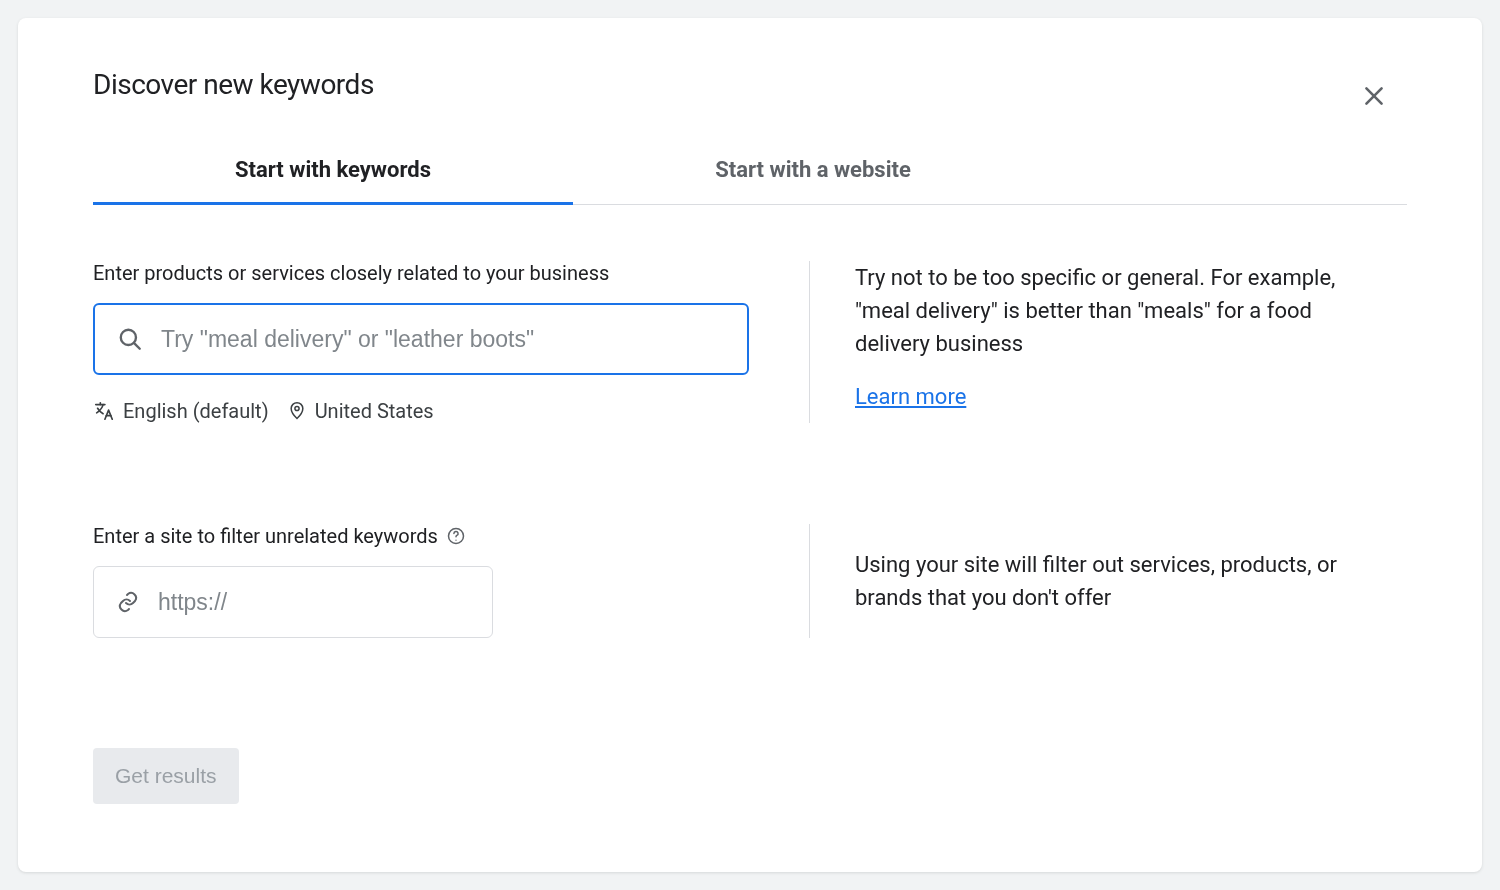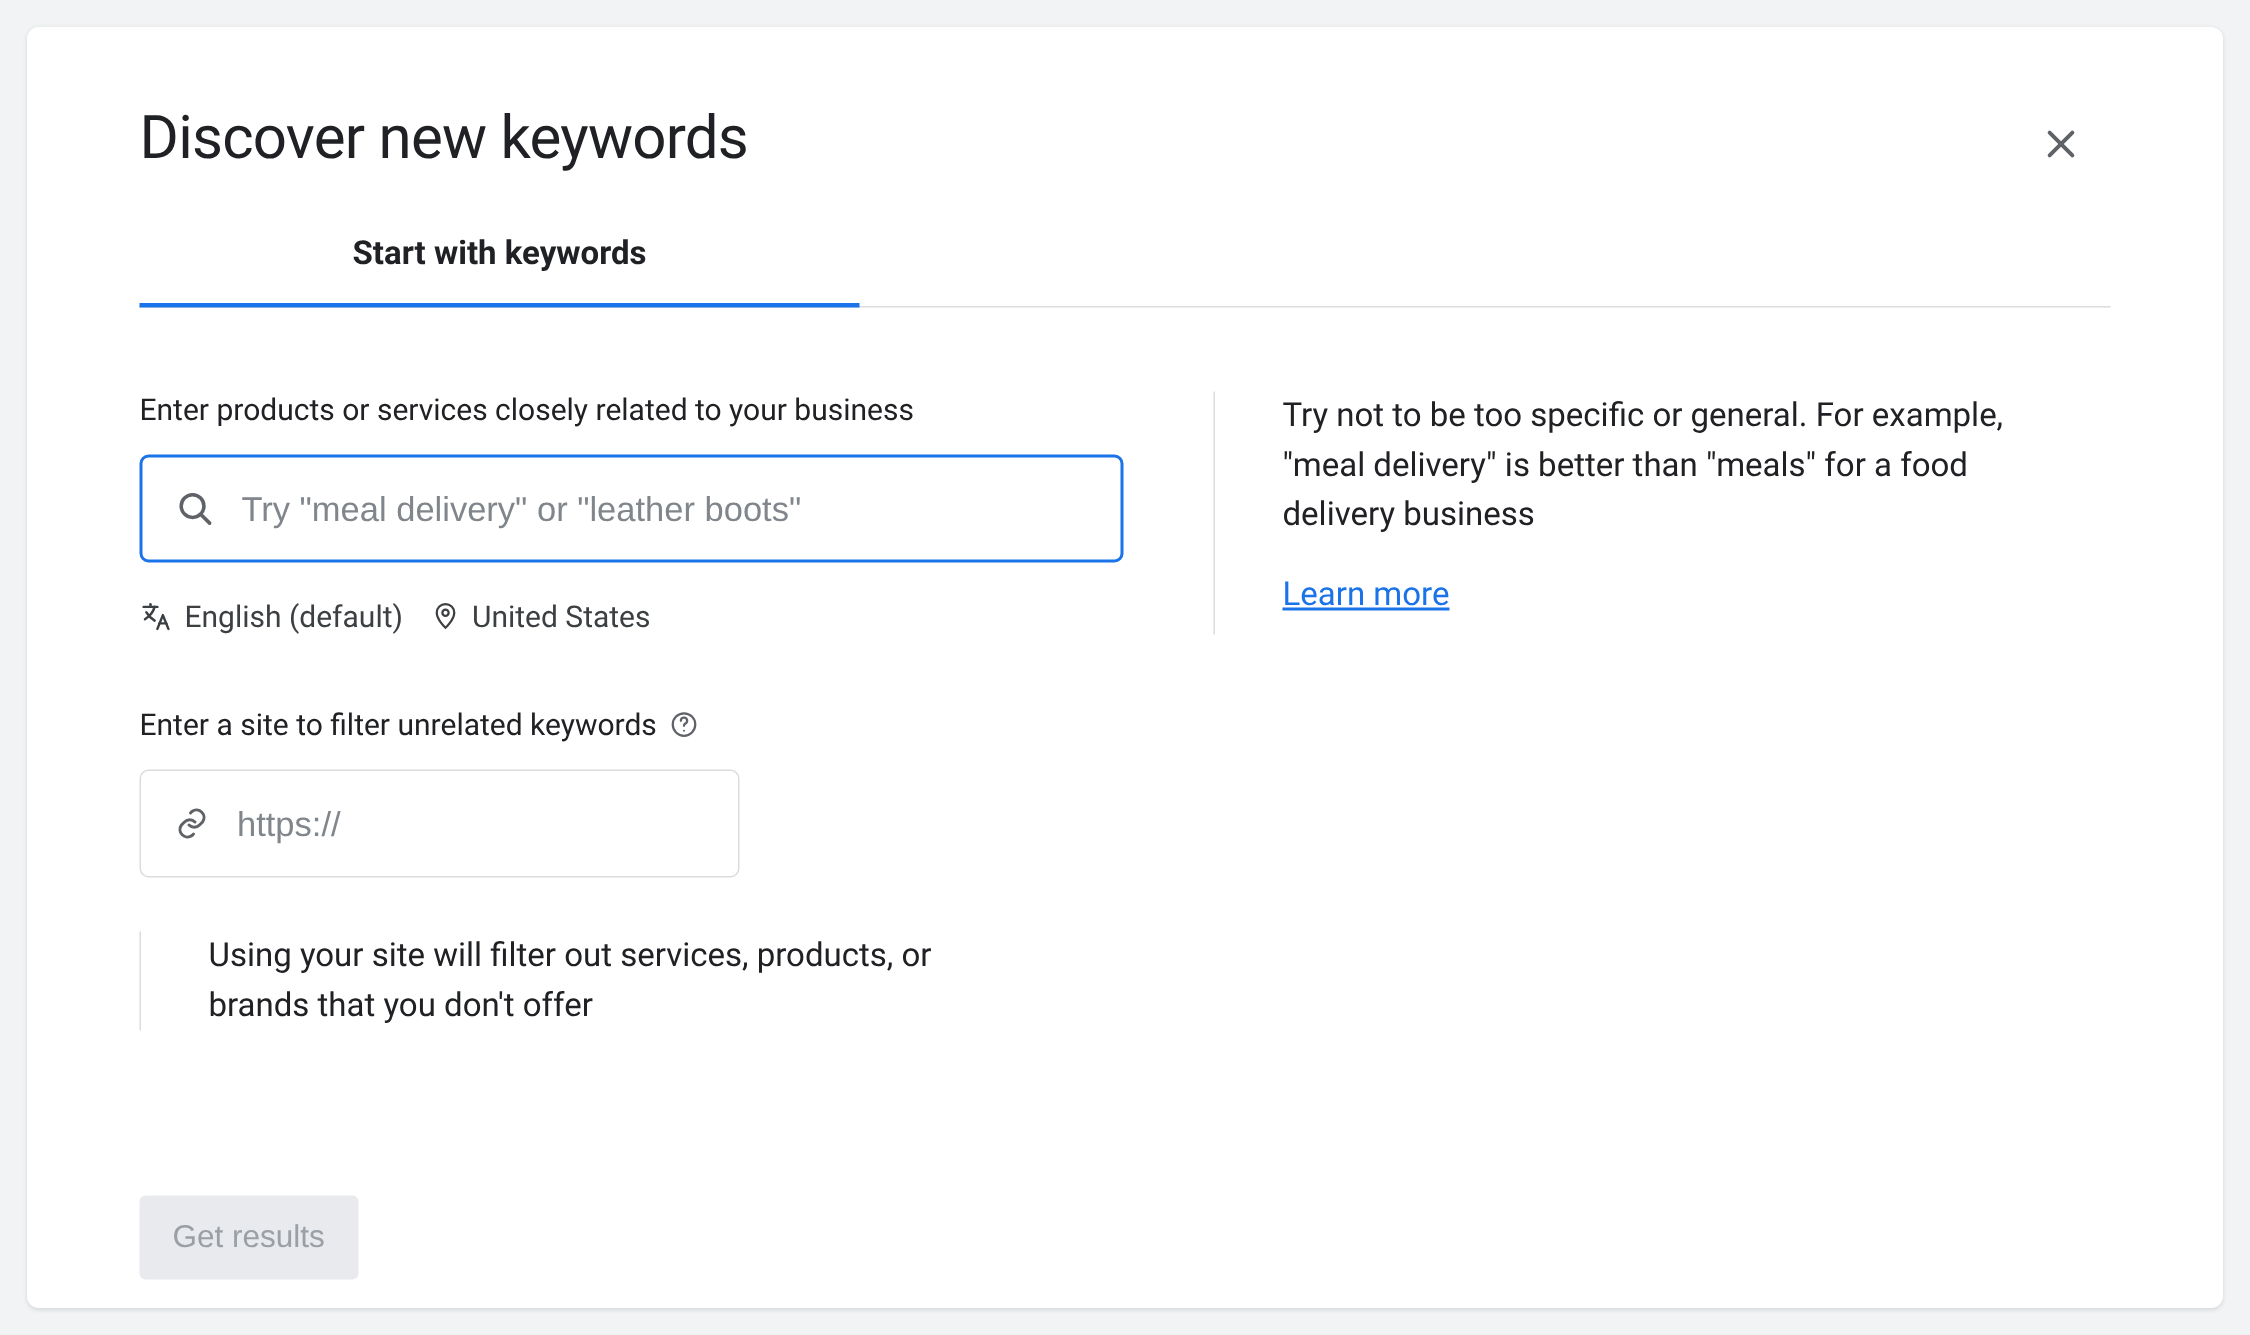--- a/index.html
+++ b/index.html
@@ -25,25 +25,25 @@
     right: 90px;
     width: 36px;
     height: 36px;
     display: flex;
     align-items: center;
     justify-content: center;
     cursor: pointer;
     color: #5f6368;
   }
   .title {
-    font-size: 40px;
+    font-size: 28px;
     font-weight: 400;
     color: #202124;
     letter-spacing: -0.5px;
-    margin-bottom: 28px;
+    margin-bottom: 42px;
   }
   .tabs {
     display: flex;
     border-bottom: 1px solid #dadce0;
   }
   .tab {
     flex: 0 0 480px;
     text-align: center;
     padding: 14px 0 22px 0;
     font-size: 22px;
@@ -122,21 +122,21 @@
     color: #202124;
   }
   .learn-link {
     display: inline-block;
     margin-top: 24px;
     font-size: 22px;
     color: #1a73e8;
     text-decoration: underline;
     cursor: pointer;
   }
-  .section.second { margin-top: 48px; flex-direction: column; }
+  .section.second { margin-top: 101px; }
   .right-col.second { border-left: 1px solid #dadce0; display:flex; align-items:center;}
   .get-results {
     margin-top: 110px;
     background: #e8eaed;
     color: #9aa0a6;
     border: none;
     font-size: 21px;
     padding: 16px 22px;
     border-radius: 4px;
     cursor: default;
@@ -152,20 +152,21 @@
     <svg class="icon" width="26" height="26" viewBox="0 0 24 24" fill="none" stroke="#5f6368" stroke-width="2.4" stroke-linecap="round">
         <line x1="5" y1="5" x2="19" y2="19"></line>
         <line x1="19" y1="5" x2="5" y2="19"></line>
       </svg>
   </div>
 
   <h1 class="title">Discover new keywords</h1>
 
   <div class="tabs">
     <div class="tab active">Start with keywords</div>
+    <div class="tab">Start with a website</div>
   </div>
 
   
   <div class="section">
     <div class="left-col">
       <div class="field-label">Enter products or services closely related to your business</div>
       <div class="input-box">
         <svg class="icon" width="26" height="26" viewBox="0 0 24 24" fill="none" stroke="#5f6368" stroke-width="2.2">
             <circle cx="10.5" cy="10.5" r="7"></circle>
             <line x1="21" y1="21" x2="15.8" y2="15.8" stroke-linecap="round"></line>

